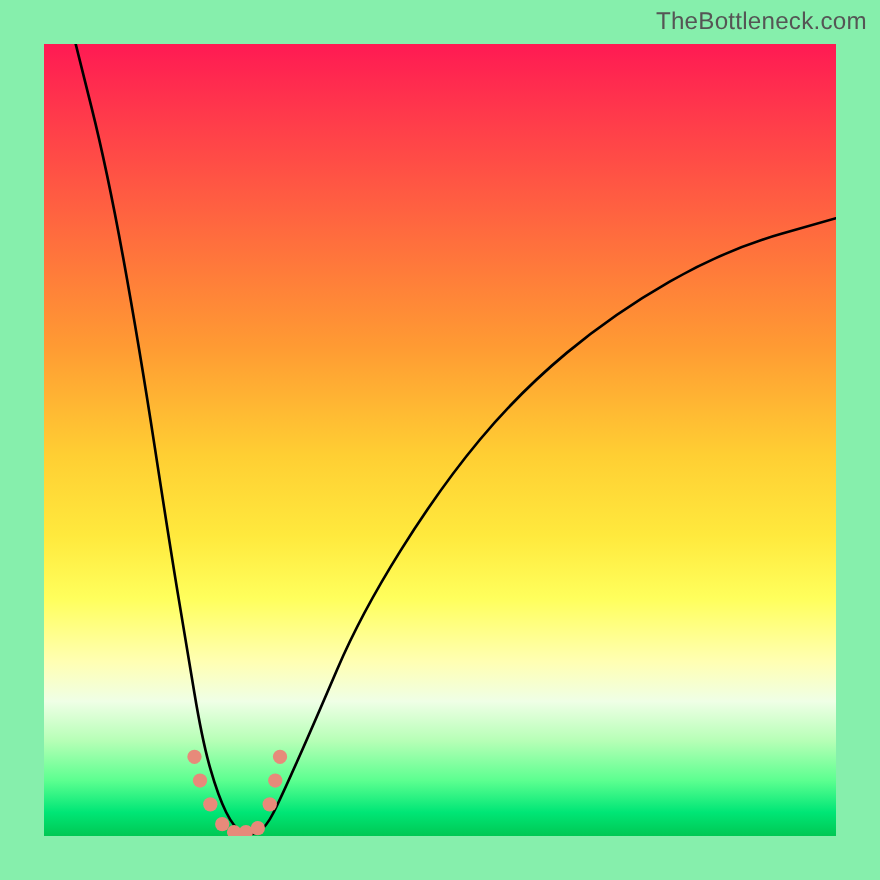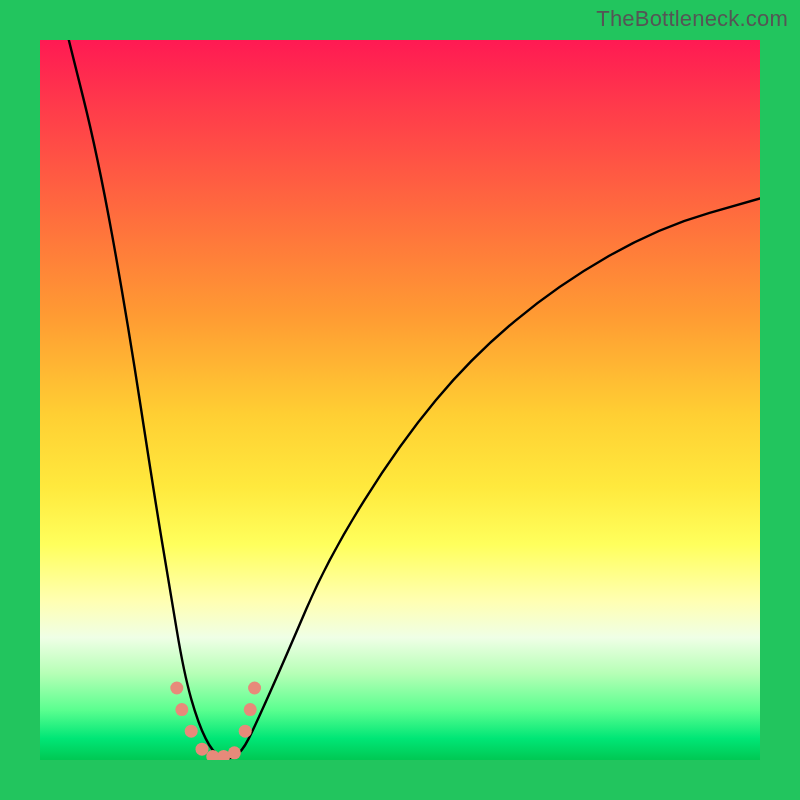--- a/index.html
+++ b/index.html
@@ -10,21 +10,21 @@
     background: #000;
     overflow: hidden;
     font-family: Arial, Helvetica, sans-serif;
   }
   .frame {
     position: absolute;
     top: 0;
     left: 0;
     width: 800px;
     height: 800px;
-    background: #22c55e;
+    background: #86efac;
   }
   .plot {
     position: absolute;
     top: 40px;
     left: 40px;
     width: 720px;
     height: 720px;
     background: linear-gradient(
       to bottom,
       #ff1a53 0%,

